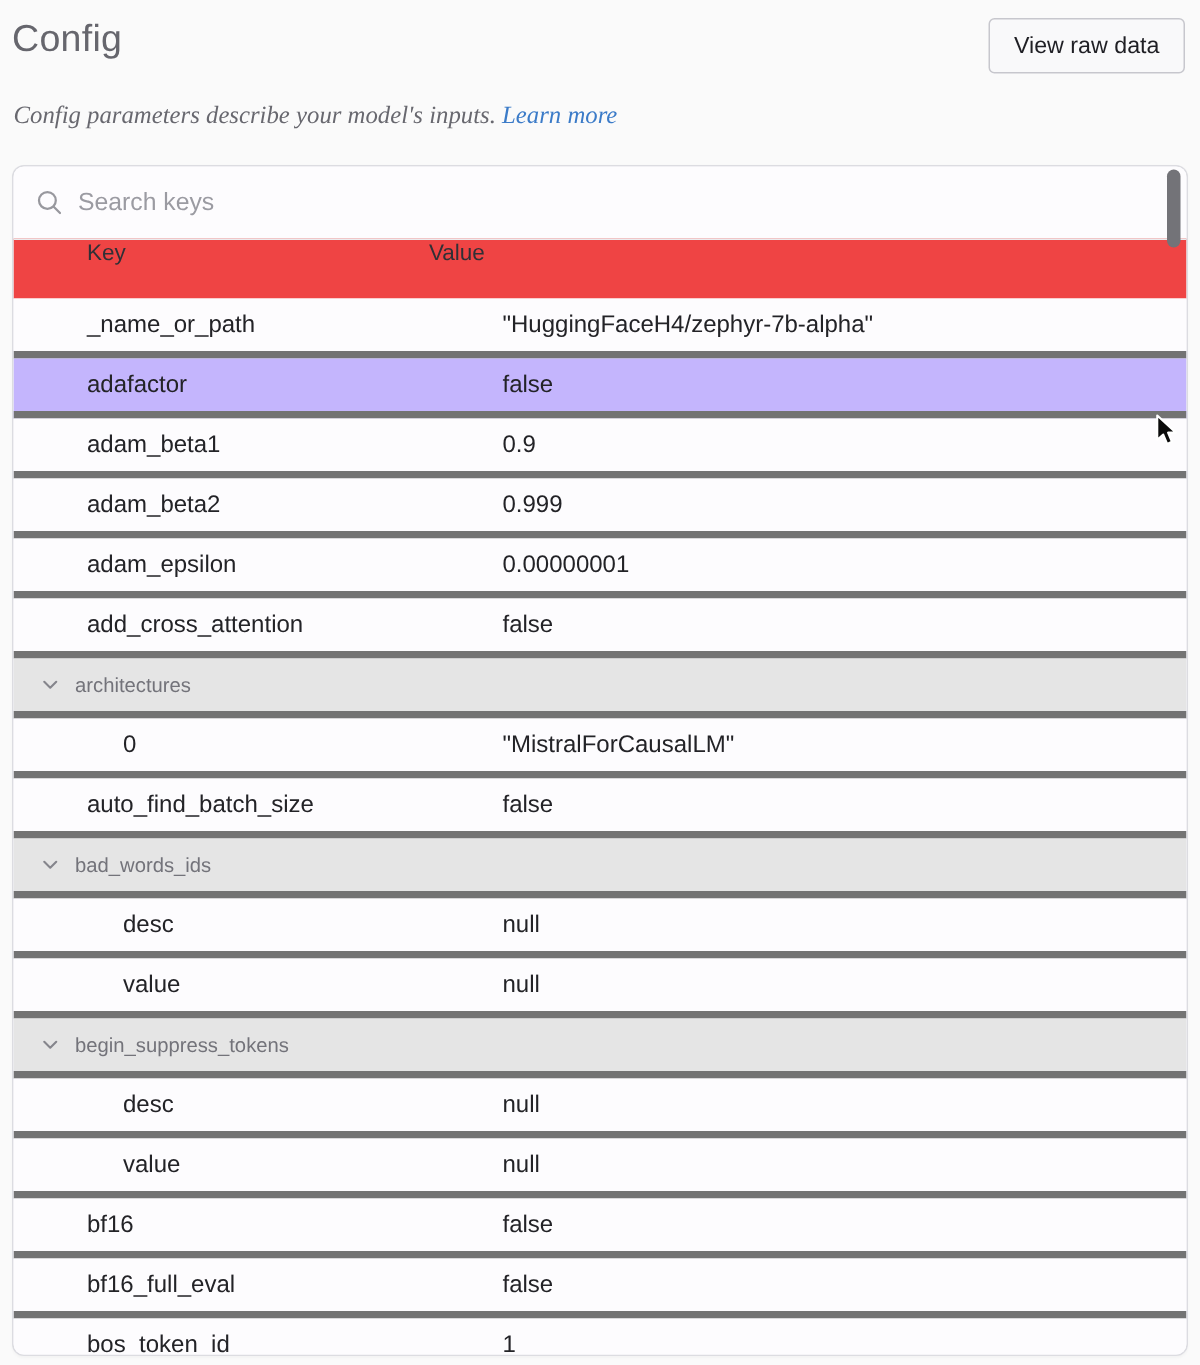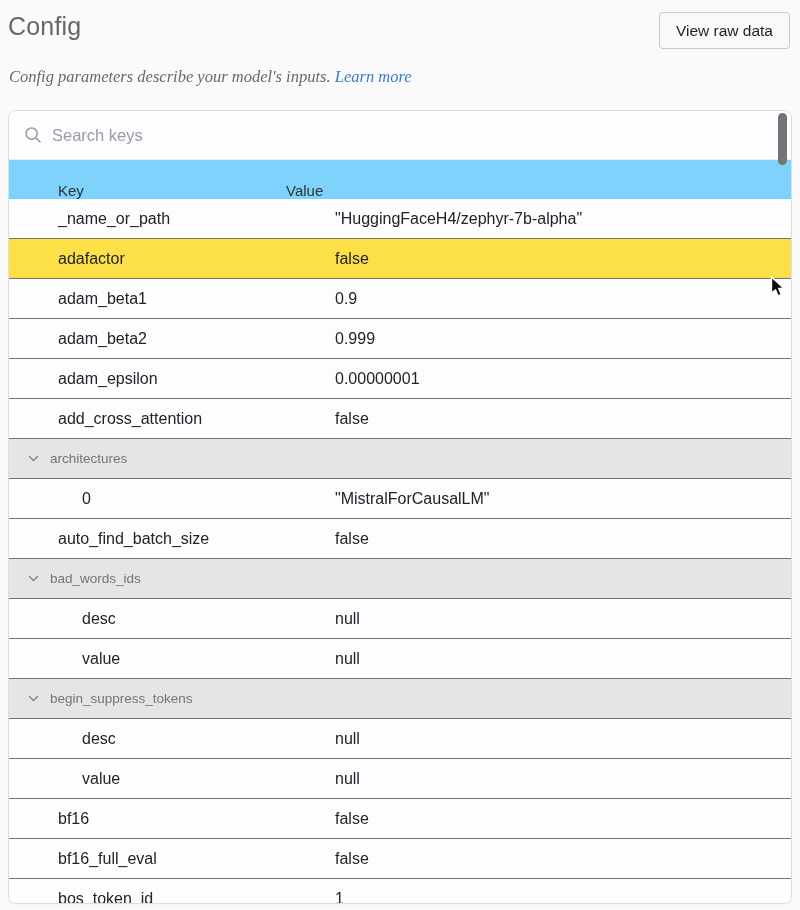--- a/index.html
+++ b/index.html
@@ -60,48 +60,48 @@
   .search-input {
     border: none; outline: none; background: transparent;
     font-family: inherit;
     font-size: 16.5px; color: #33333a;
     width: 640px;
   }
   .search-input::placeholder { color: #9b9ba2; opacity: 1; }
 
   
   .thead {
-    display: flex; height: 40px; align-items: flex-end;
-    background: #7dd3fc;
+    display: flex; height: 40px; align-items: flex-start;
+    background: #ef4444;
     border-top: 1px solid #ebebee;
     font-size: 15px; color: #303036;
   }
   .thead .th-key { width: 277px; padding-left: 49px; }
   .thead .th-value { flex: 1; }
 
   .row {
     display: flex; height: 40px; align-items: center;
-    border-bottom: 1px solid #737373;
+    border-bottom: 5px solid #737373;
     background: #fdfcfe;
     font-size: 16px; color: #232327;
   }
   .cell-key { width: 326px; display: flex; align-items: center; }
   .cell-value { flex: 1; padding-right: 20px; white-space: nowrap; overflow: hidden; }
 
   .row--item  .cell-key { padding-left: 49px; }
   .row--child .cell-key { padding-left: 73px; }
 
   .row--group {
     background: #e5e5e5;
     font-size: 13.5px; color: #73737a;
   }
   .row--group .cell-key { padding-left: 18px; }
   .row--group .chev { display: inline-flex; margin-right: 10px; }
 
-  .row--hover { background: #fde047; }
+  .row--hover { background: #c4b5fd; }
 
   
   .scrollbar-thumb {
     position: absolute; top: 2px; right: 4px;
     width: 9px; height: 52px;
     background: #737378;
     border-radius: 5px;
   }
 
   

